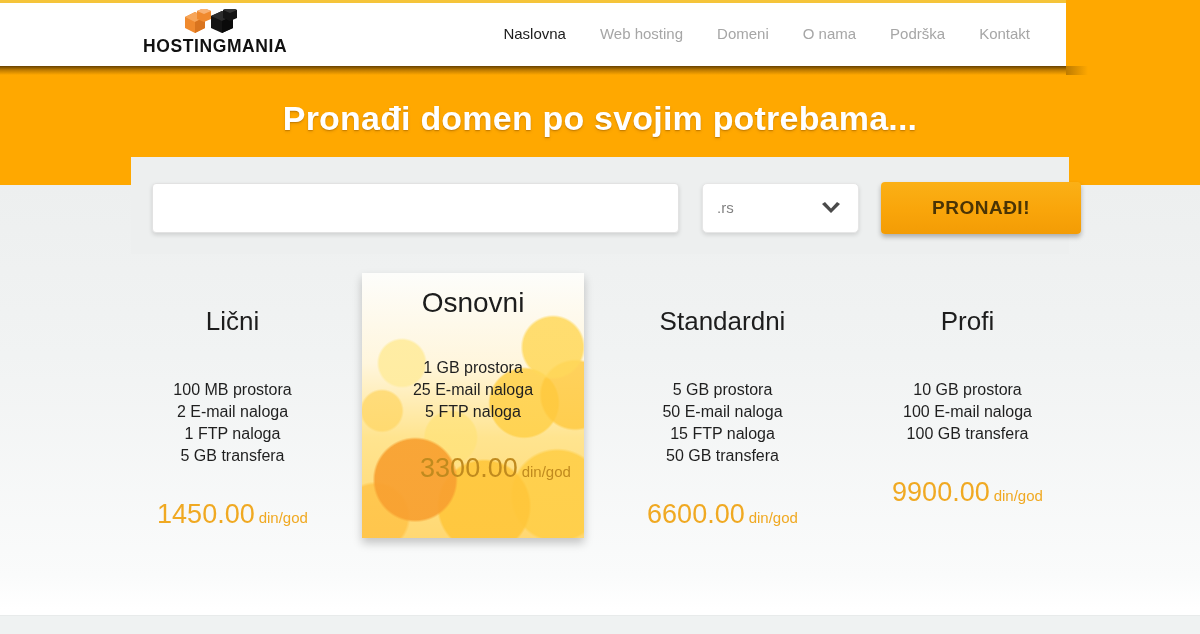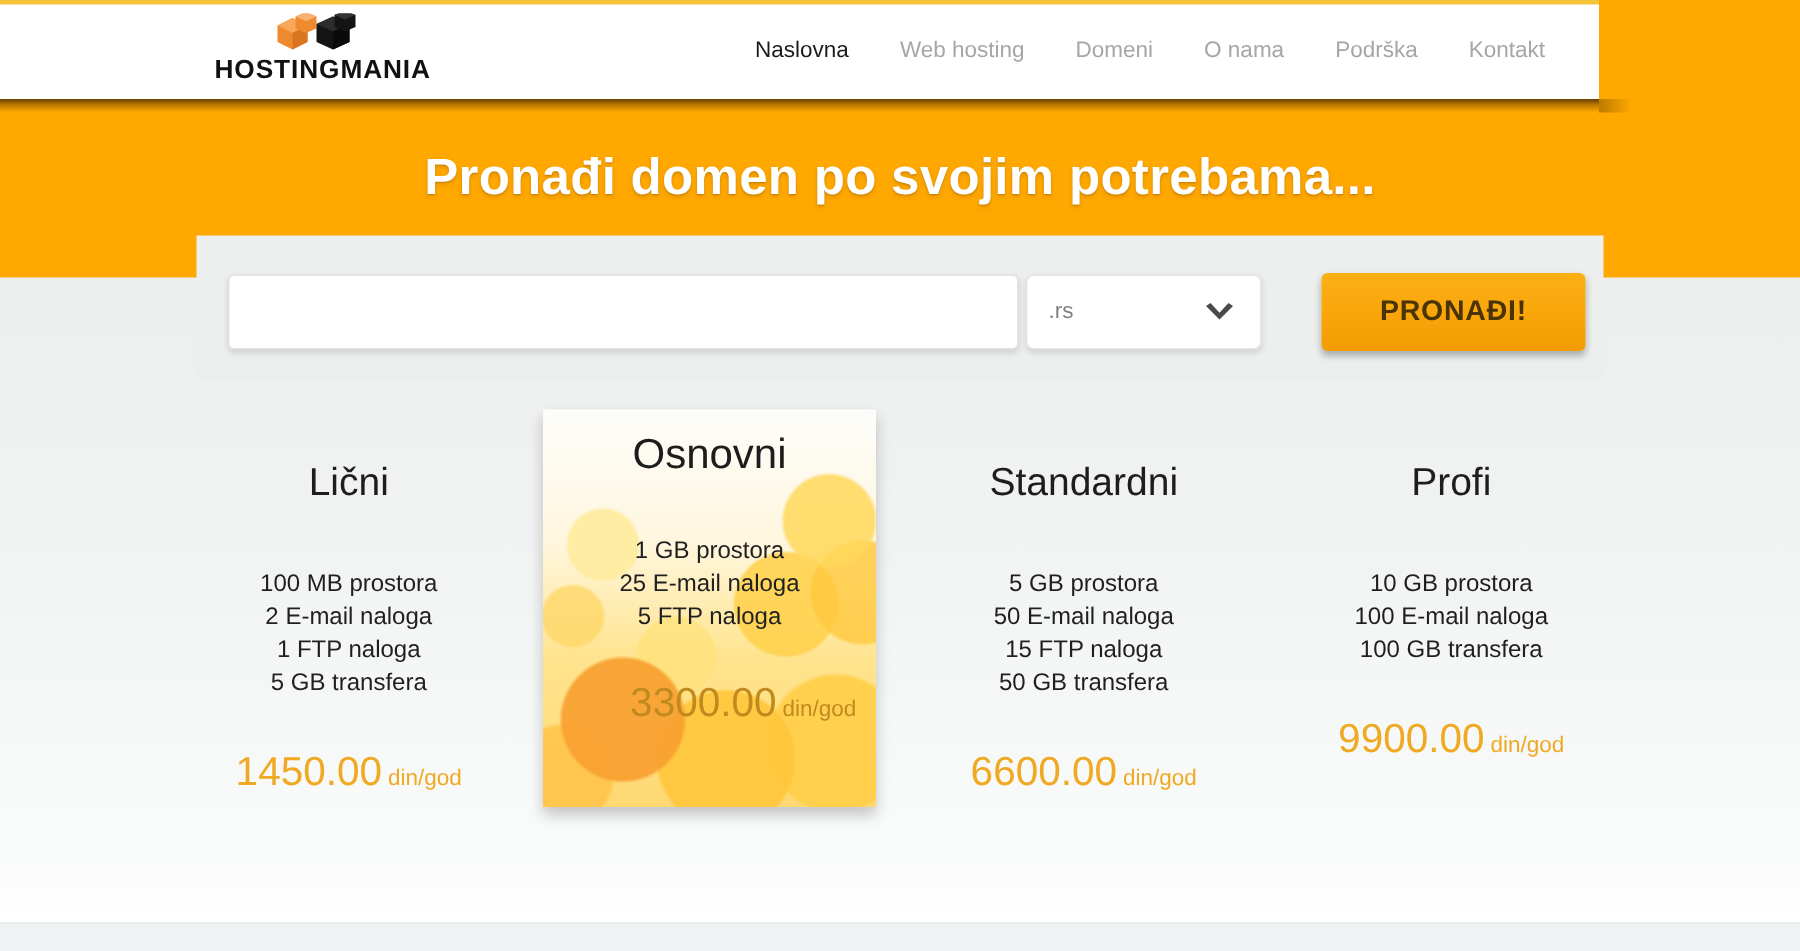--- a/index.html
+++ b/index.html
@@ -77,34 +77,34 @@
   }
   .search-input{
     position:absolute; left:21px; top:26px; width:527px; height:50px;
     background:#ffffff; border:1px solid #e2e2e2; border-radius:4px;
     box-shadow:0 2px 4px rgba(0,0,0,.13);
     font-family:"Liberation Sans", sans-serif;
     font-size:16px; color:#333; padding:0 14px;
     outline:none;
   }
   .tld-select{
-    position:absolute; left:553px; top:26px; width:157px; height:50px;
+    position:absolute; left:571px; top:26px; width:157px; height:50px;
     background:#ffffff; border:1px solid #e6e6e6; border-radius:5px;
     box-shadow:0 2px 4px rgba(0,0,0,.12);
     cursor:pointer;
   }
   .tld-value{
     position:absolute; left:14px; top:15px;
     font-size:15px; color:#828282;
   }
   .chevron{
     position:absolute; right:16px; top:17px; width:22px; height:16px;
   }
   .find-btn{
-    position:absolute; left:750px; top:25px; width:176px; height:52px;
+    position:absolute; left:750px; top:25px; width:200px; height:52px;
     background:linear-gradient(to bottom,#fbb016 0%,#f9a50a 55%,#f39c05 100%);
     border:none; border-radius:4px;
     box-shadow:0 3px 5px rgba(0,0,0,.28);
     font-family:"Liberation Sans", sans-serif;
     font-size:19px; font-weight:bold; color:#4a3405;
     letter-spacing:0.5px; cursor:pointer;
   }
 
   
   .pricing{

